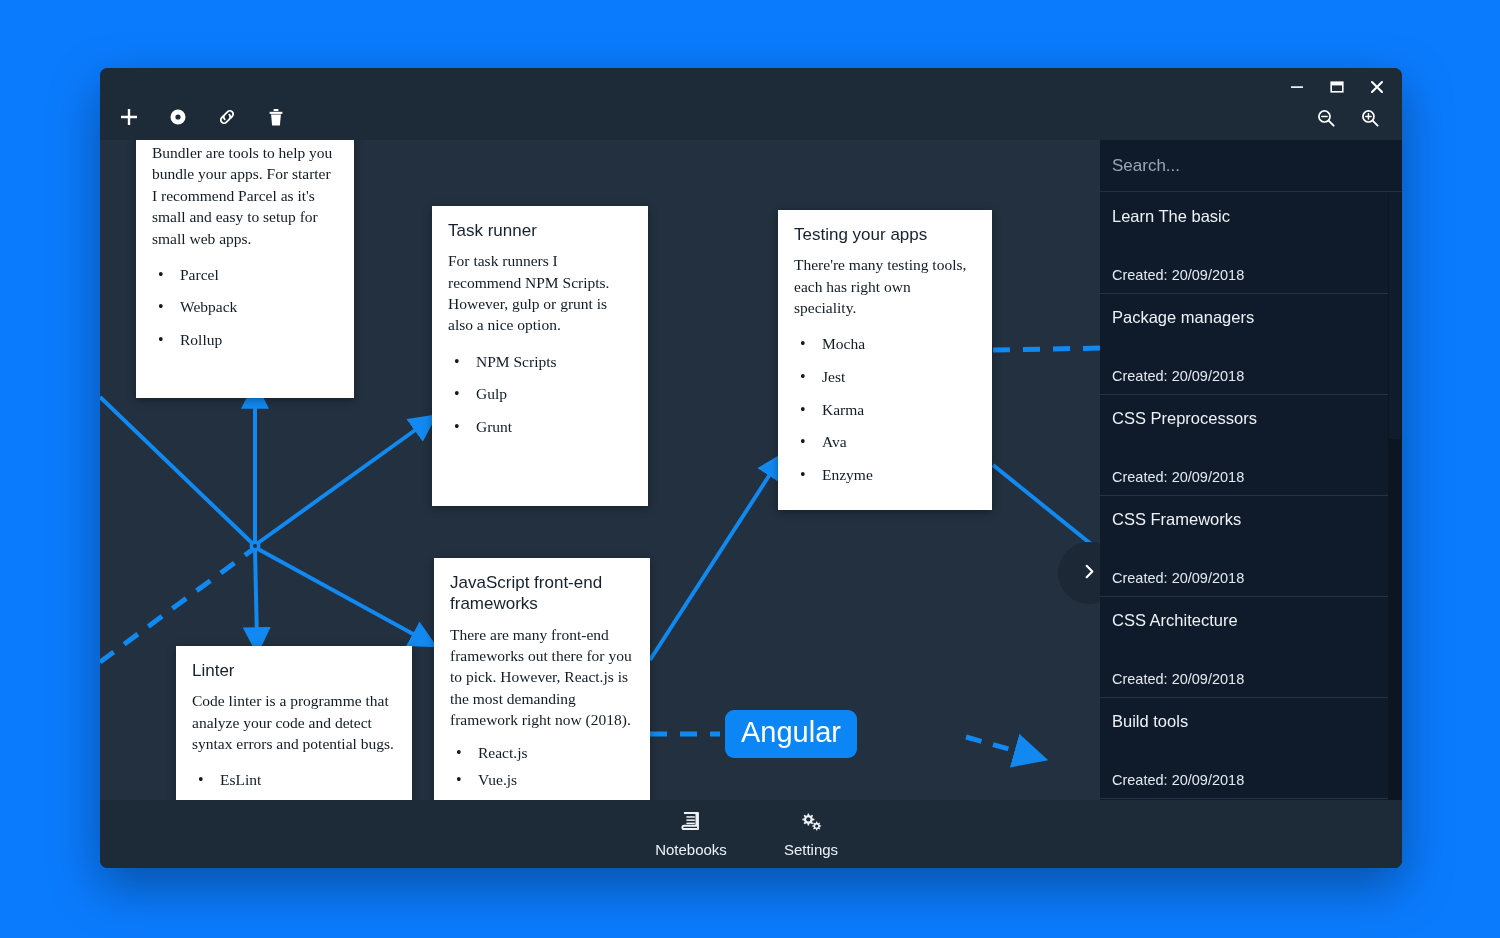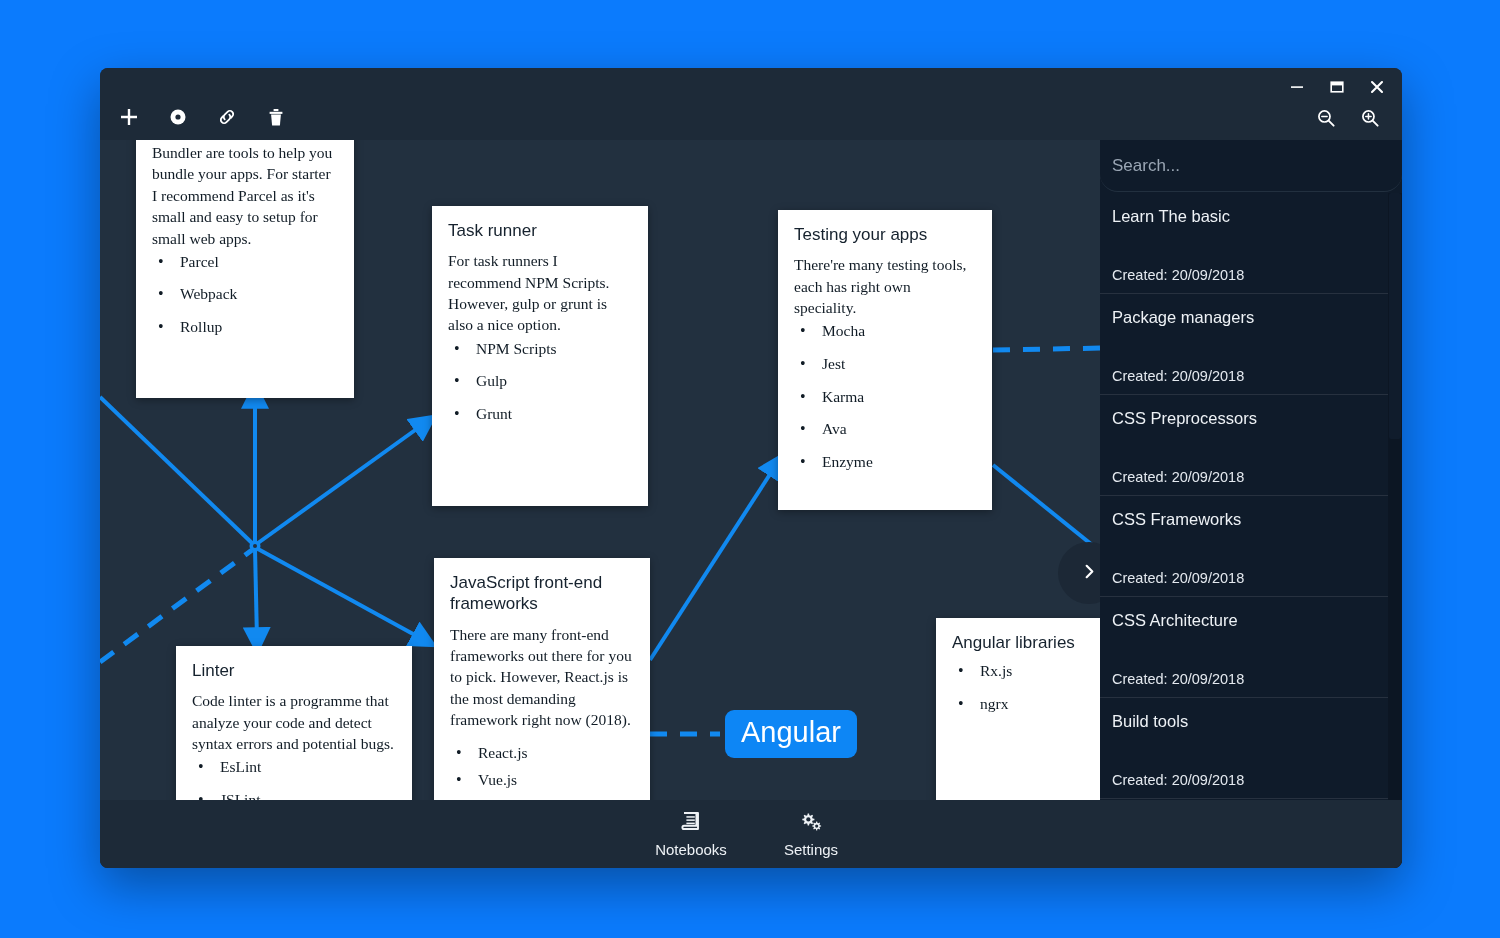--- a/index.html
+++ b/index.html
@@ -129,21 +129,21 @@
     font-family: "Liberation Serif", serif;
     font-size: 15.5px;
     line-height: 1.38;
     color: #111c26;
   }
   .note-list {
     list-style: none;
     font-family: "Liberation Serif", serif;
     font-size: 15.5px;
     color: #111c26;
-    margin-top: 4px;
+    margin-top: 17px;
   }
   .note-list li {
     position: relative;
     padding-left: 28px;
     margin-bottom: 14px;
     line-height: 1.2;
   }
   .note-list li::before {
     content: "\2022";
     position: absolute;
@@ -190,21 +190,20 @@
     background: #0f1b2a;
     z-index: 25;
     overflow: hidden;
   }
   .search-wrap {
     height: 52px;
     border-bottom: 1px solid #22303f;
     display: flex;
     align-items: center;
     padding: 0 12px;
-    border-radius: 18px;
   }
   .search-input {
     width: 100%;
     background: transparent;
     border: none;
     outline: none;
     color: #e8ecf1;
     font-family: "Liberation Sans", sans-serif;
     font-size: 17px;
   }
@@ -448,27 +447,20 @@
       <div class="note-title">Linter</div>
       <div class="note-body">Code linter is a programme that analyze your code and detect syntax errors and potential bugs.</div>
       <ul class="note-list">
         <li>EsLint</li>
         <li>JSLint</li>
         <li>JSHint</li>
 
       </ul>
     </div>
 
-    <div class="note-card" style="left:836px; top:478px; width:166px; height:258px;">
-      <div class="note-title">Angular libraries</div>
-      <ul class="note-list">
-        <li>Rx.js</li>
-        <li>ngrx</li>
-      </ul>
-    </div>
 
     <div class="badge-node" style="left:625px; top:570px;">Angular</div>
 
     <div class="sidebar-toggle" style="left:958px; top:402px;">
       <span>
         <svg width="17" height="17" viewBox="0 0 18 18">
           <path d="M6 3 L12 9 L6 15" fill="none" stroke="currentColor" stroke-width="2.3" stroke-linecap="round" stroke-linejoin="round"></path>
         </svg>
       </span>
     </div>

